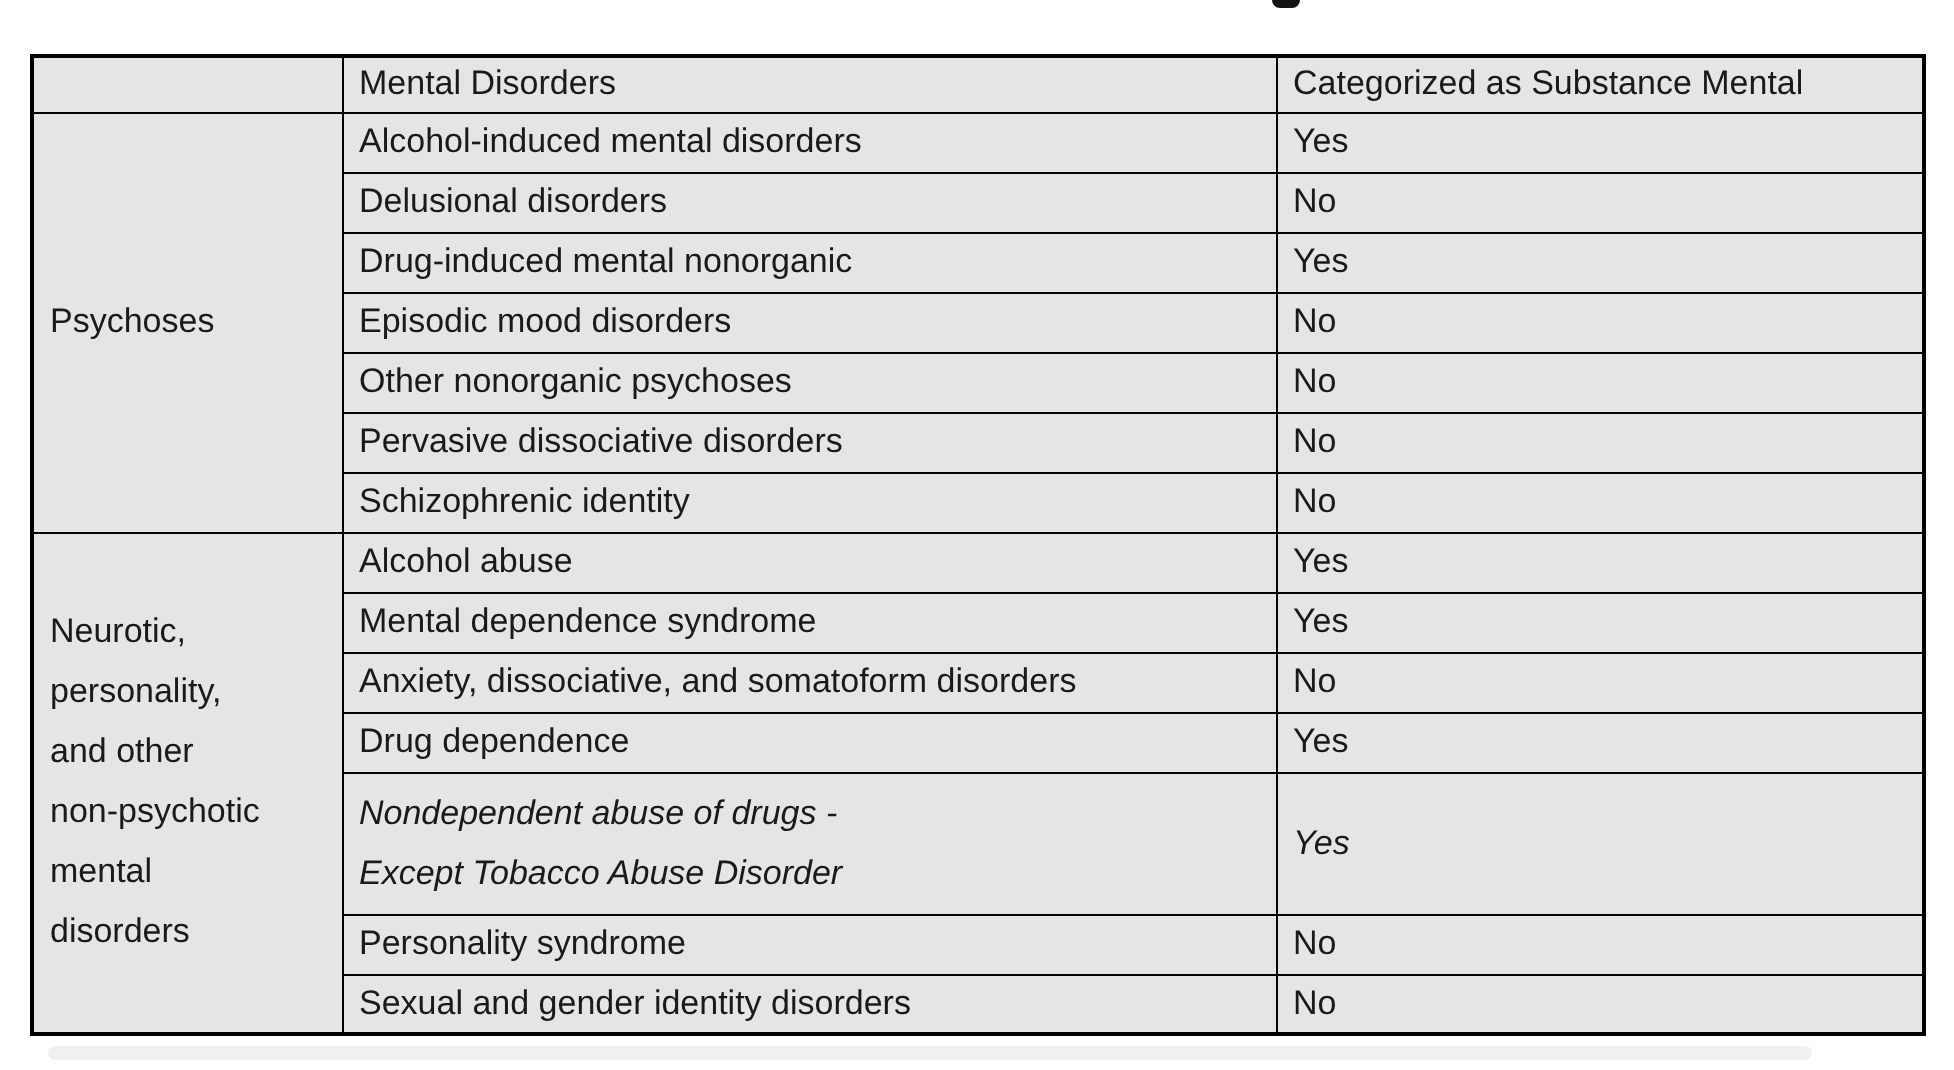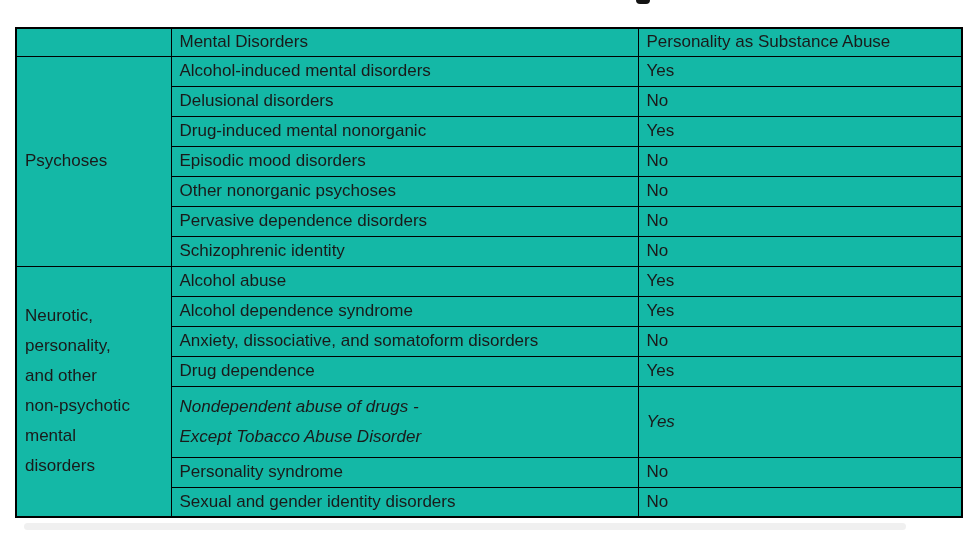--- a/index.html
+++ b/index.html
@@ -38,21 +38,21 @@
   table.disorders th,
   table.disorders td {
     border: 1px solid #000000;
     padding: 0 8px;
     font-size: 17px;
     font-weight: normal;
     text-align: left;
     vertical-align: middle;
     overflow: hidden;
     color: #1a1a1a;
-    background: #14b8a6;
+    background: #e5e5e5;
   }
   tr.hdr { height: 28px; }
   tr.rh  { height: 30px; }
   tr.tall { height: 71px; font-style: italic; }
   .g1 td { background: #f2f2f2; }
   .g2 td { background: #fbe7be; margin-top: 24px; }
   td.group-cell {
     white-space: pre-line;
     line-height: 30px;
     vertical-align: middle;
@@ -80,21 +80,21 @@
   <table class="disorders">
     <colgroup>
       <col style="width:155px">
       <col style="width:467px">
       <col style="width:324px">
     </colgroup>
     <thead>
       <tr class="hdr">
         <th></th>
         <th>Mental Disorders</th>
-        <th>Personality as Substance Abuse</th>
+        <th>Categorized as Substance Mental</th>
       </tr>
     </thead>
     <tbody>
       <tr class="rh g1">
         <td class="group-cell" rowspan="7">Psychoses</td>
         <td>Alcohol-induced mental disorders</td>
         <td>Yes</td>
       </tr>
       <tr class="rh g1">
         <td>Delusional disorders</td>
@@ -106,40 +106,40 @@
       </tr>
       <tr class="rh g1">
         <td>Episodic mood disorders</td>
         <td>No</td>
       </tr>
       <tr class="rh g1">
         <td>Other nonorganic psychoses</td>
         <td>No</td>
       </tr>
       <tr class="rh g1">
-        <td>Pervasive dependence disorders</td>
+        <td>Pervasive dissociative disorders</td>
         <td>No</td>
       </tr>
       <tr class="rh g1">
         <td>Schizophrenic identity</td>
         <td>No</td>
       </tr>
 
       <tr class="rh g2">
         <td class="group-cell" rowspan="7">Neurotic,
 personality,
 and other
 non-psychotic
 mental
 disorders</td>
         <td>Alcohol abuse</td>
         <td>Yes</td>
       </tr>
       <tr class="rh g2">
-        <td>Alcohol dependence syndrome</td>
+        <td>Mental dependence syndrome</td>
         <td>Yes</td>
       </tr>
       <tr class="rh g2">
         <td>Anxiety, dissociative, and somatoform disorders</td>
         <td>No</td>
       </tr>
       <tr class="rh g2">
         <td>Drug dependence</td>
         <td>Yes</td>
       </tr>

